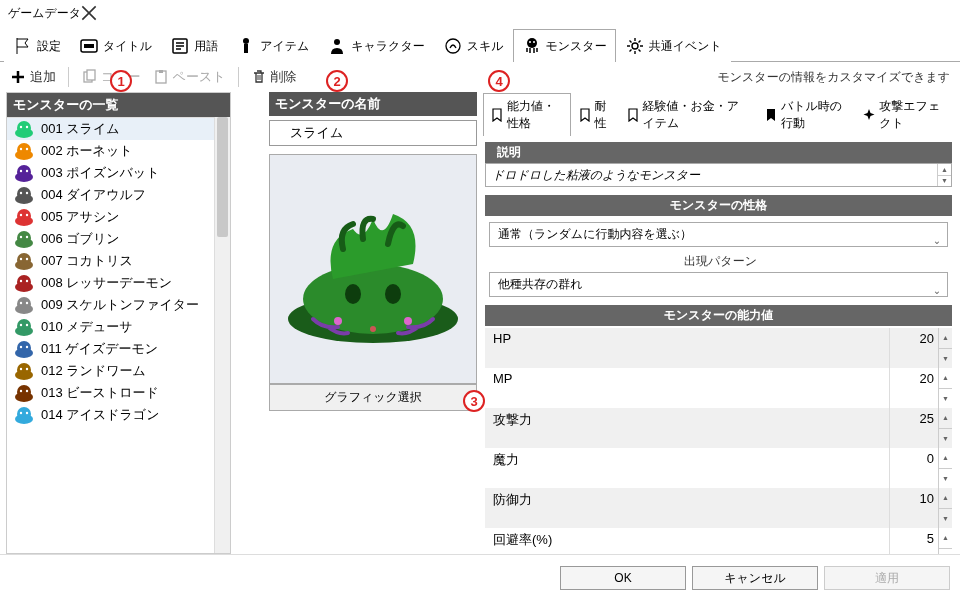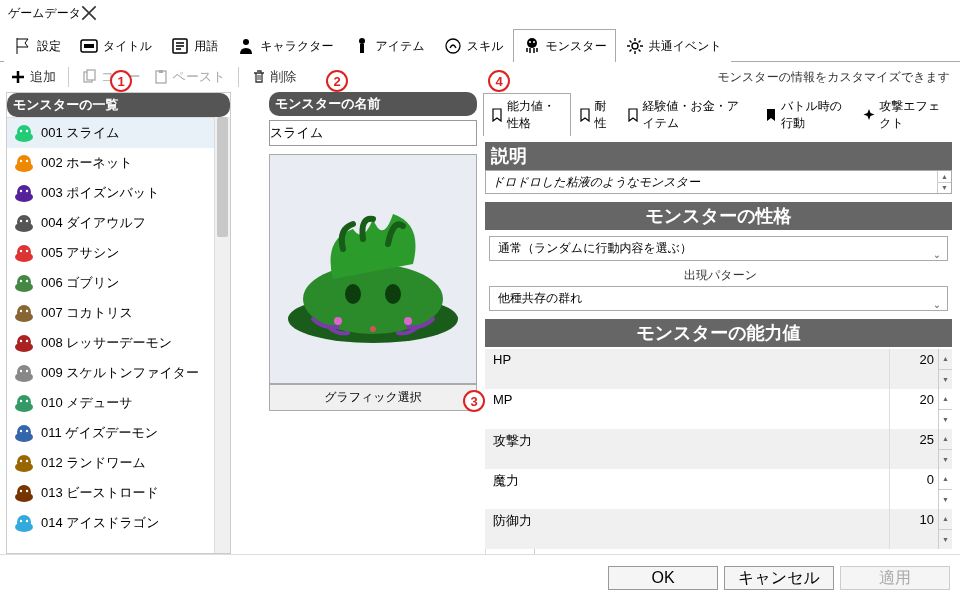--- a/index.html
+++ b/index.html
@@ -11,56 +11,56 @@
   .tab { display:flex; align-items:center; gap:4px; padding:6px 8px; cursor:pointer; border:1px solid transparent; border-bottom:none; position:relative; top:1px; background:#fff; }
   .tab.active { border-color:#aaa; background:#fff; z-index:1; }
   .tab-icon { width:20px; height:20px; display:inline-flex; align-items:center; justify-content:center; }
   .tab-icon svg { width:20px; height:20px; }
   .toolbar { display:flex; align-items:center; gap:12px; padding:4px 10px; height:30px; }
   .toolbar .btn { display:flex; align-items:center; gap:4px; cursor:pointer; color:#333; font-size:13px; }
   .toolbar .btn.disabled { color:#aaa; }
   .toolbar-sep { width:1px; height:20px; background:#ccc; }
   .toolbar .right { margin-left:auto; font-size:12px; color:#333; }
   .main { display:flex; gap:6px; padding:0 6px; height:462px; }
-  .pane-header { background:#555; color:#fff; padding:3px 6px; font-weight:bold; font-size:13px;border-radius:10px; }
+  .pane-header { background:#555; color:#fff; padding:3px 6px; font-weight:bold; font-size:13px; }
   .left-pane { width:225px; display:flex; flex-direction:column; border:1px solid #ccc; }
   .monster-list { flex:1; overflow-y:auto; background:#fff; border-top:1px solid #ddd; }
-  .monster-item { display:flex; align-items:center; gap:6px; padding:4px 6px; height:30px; cursor:pointer; font-size:13px; border-bottom: none; }
+  .monster-item { display:flex; align-items:center; gap:6px; padding:4px 6px; height:22px; cursor:pointer; font-size:13px; border-bottom: none; }
   .monster-item.selected { background:#e8f0f8; }
   .monster-item .mon-icon { width:22px; height:22px; display:inline-flex; align-items:center; justify-content:center; }
   .center-pane { width:208px; display:flex; flex-direction:column;margin-left:32px; }
-  .name-row { border:1px solid #999; padding:3px 0; margin:4px 0 8px; font-size:13px; background:#fff; }
+  .name-row { border:1px solid #999; padding:3px 20px; margin:4px 0 8px; font-size:13px; background:#fff; }
   .graphic-box { border:1px solid #aaa; background:#e9ecf2; height:230px; margin:0 0 0 0; display:flex; align-items:center; justify-content:center; position:relative; }
   .graphic-btn { border:1px solid #aaa; background:#f0f0f0; text-align:center; padding:4px 0; margin-top:0; cursor:pointer; font-size:12px; }
   .right-pane { flex:1; display:flex; flex-direction:column; }
   .sub-tabs { display:flex; border-bottom:1px solid #aaa; }
   .sub-tab { display:flex; align-items:center; gap:3px; padding:4px 6px; cursor:pointer; border:1px solid transparent; border-bottom:none; position:relative; top:1px; background:#fff; font-size:12px; }
   .sub-tab.active { border-color:#aaa; }
   .sub-tab-icon { width:14px; height:14px; display:inline-flex; }
   .right-body { flex:1; overflow:auto; padding:6px 2px 0 2px; }
   .section { margin-bottom:8px; }
-  .section-header { background:#666; color:#fff; padding:2px 6px; font-weight:bold; font-size:18px; text-align:left; }
+  .section-header { background:#666; color:#fff; padding:2px 12px; font-weight:bold; font-size:12px; text-align:left; }
   .section-header.center { text-align:center; }
   .desc-row { display:flex; border:1px solid #aaa; background:#fff;font-style:italic; }
   .desc-row textarea, .desc-input { flex:1; border:none; resize:none; padding:3px 6px; font-size:12px; font-family:inherit; height:22px; outline:none; }
   .spin { display:flex; flex-direction:column; width:14px; border-left:1px solid #ccc; }
   .spin div { flex:1; font-size:7px; display:flex; align-items:center; justify-content:center; cursor:pointer; color:#666; }
   .spin div:first-child { border-bottom:1px solid #ccc; }
   .select-row { display:flex; border:1px solid #aaa; background:#fff; align-items:flex-end; padding:0; margin:6px 4px 0; }
   .select-row .val { flex:1; padding:3px 8px; font-size:12px; }
   .select-row .chev { width:20px; text-align:center; color:#666; font-size:10px; }
   .label { padding:6px 4px 2px; font-size:12px; color:#333; margin-left:4px;text-align:center; }
   .stat-table { width:100%; margin-top:2px; }
   .stat-row { display:flex; align-items:stretch; height:40px; }
   .stat-row.zebra { background:#f0f0f0; }
   .stat-label { flex:1; padding:3px 8px; font-size:13px; }
   .stat-val-wrap { display:flex; align-items:stretch; border-left:1px solid #ddd; }
   .stat-val { width:48px; text-align:right; padding:3px 4px; font-size:13px; }
   .footer { display:flex; justify-content:flex-end; gap:6px; padding:10px 10px; border-top:1px solid #ddd; height:47px; align-items:center; }
-  .footer button { width:110px; height:24px; border:1px solid #999; background:#f5f5f5; cursor:pointer; font-size:16px;text-align:center; }
+  .footer button { width:126px; height:24px; border:1px solid #999; background:#f5f5f5; cursor:pointer; font-size:12px;text-align:center; }
   .footer button.disabled { color:#aaa; border-color:#ccc; cursor:default; }
   .badge { position:absolute; width:22px; height:22px; border:2px solid #d22; border-radius:50%; background:#fff; color:#d22; font-weight:bold; font-size:13px; display:flex; align-items:center; justify-content:center; z-index:10; }
   
   .mi { width:22px; height:22px; }
   .scrollbar { width:16px; background:#f0f0f0; border-left:1px solid #ddd; position:relative; }
   .scrollbar .thumb { position:absolute; left:2px; right:2px; top:0; height:120px; background:#c8c8c8; border-radius:2px; }
 </style>
 </head>
 <body>
 
@@ -96,34 +96,34 @@
         <svg viewBox="0 0 20 20">
           <rect x="3" y="3" width="14" height="14" rx="1" fill="none" stroke="#000" stroke-width="1.5"></rect>
           <path d="M6 7h8M6 10h8M6 13h5" stroke="#000" stroke-width="1.3"></path>
         </svg>
       </span>
     <span>用語</span>
   </div>
   <div class="tab">
     <span class="tab-icon">
         <svg viewBox="0 0 20 20">
+          <circle cx="10" cy="5" r="3" fill="#000"></circle>
+          <rect x="8" y="8" width="4" height="9" fill="#000"></rect>
+        </svg>
+      </span>
+    <span>アイテム</span>
+  </div>
+  <div class="tab">
+    <span class="tab-icon">
+        <svg viewBox="0 0 20 20">
           <circle cx="10" cy="6" r="3" fill="#000"></circle>
           <path d="M4 18 q0-6 6-6 t6 6" fill="#000"></path>
         </svg>
       </span>
     <span>キャラクター</span>
-  </div>
-  <div class="tab">
-    <span class="tab-icon">
-        <svg viewBox="0 0 20 20">
-          <circle cx="10" cy="5" r="3" fill="#000"></circle>
-          <rect x="8" y="8" width="4" height="9" fill="#000"></rect>
-        </svg>
-      </span>
-    <span>アイテム</span>
   </div>
   <div class="tab">
     <span class="tab-icon">
         <svg viewBox="0 0 20 20">
           <circle cx="10" cy="10" r="7" fill="none" stroke="#000" stroke-width="1.3"></circle>
           <path d="M7 12 q3-6 6 0" fill="none" stroke="#000" stroke-width="1.3"></path>
         </svg>
       </span>
     <span>スキル</span>
   </div>
@@ -493,20 +493,21 @@
               <div class="stat-label">防御力</div>
               <div class="stat-val-wrap">
                 <div class="stat-val">10</div>
                 <div class="spin">
                   <div>▲</div>
                   <div>▼</div>
                 </div>
               </div>
             </div>
             <div class="stat-row">
+              <div class="stat-label">回避率(%)</div>
               <div class="stat-val-wrap">
                 <div class="stat-val">5</div>
                 <div class="spin">
                   <div>▲</div>
                   <div>▼</div>
                 </div>
               </div>
             </div>
             <div class="stat-row zebra">
               <div class="stat-label">命中率(%)</div>

